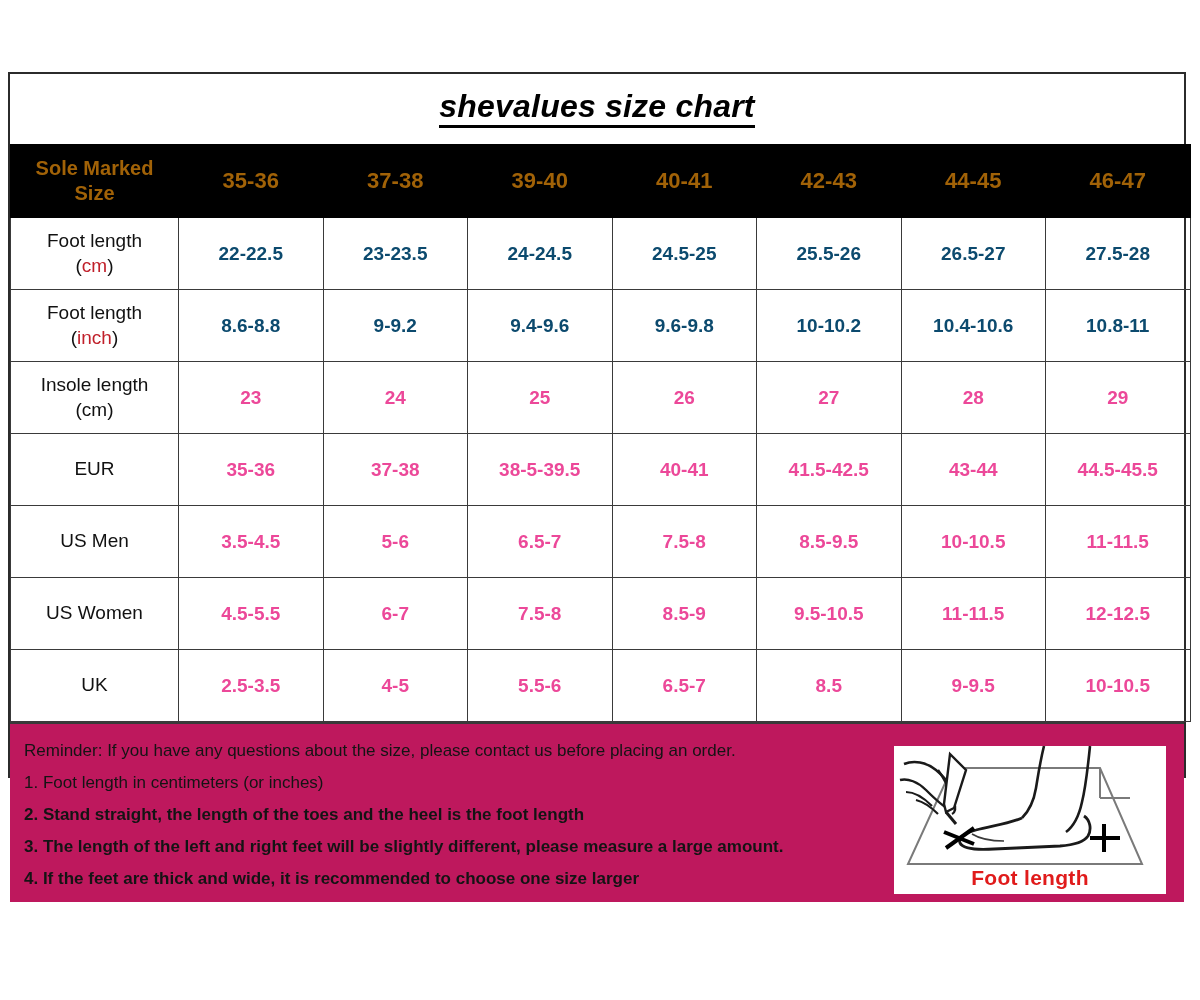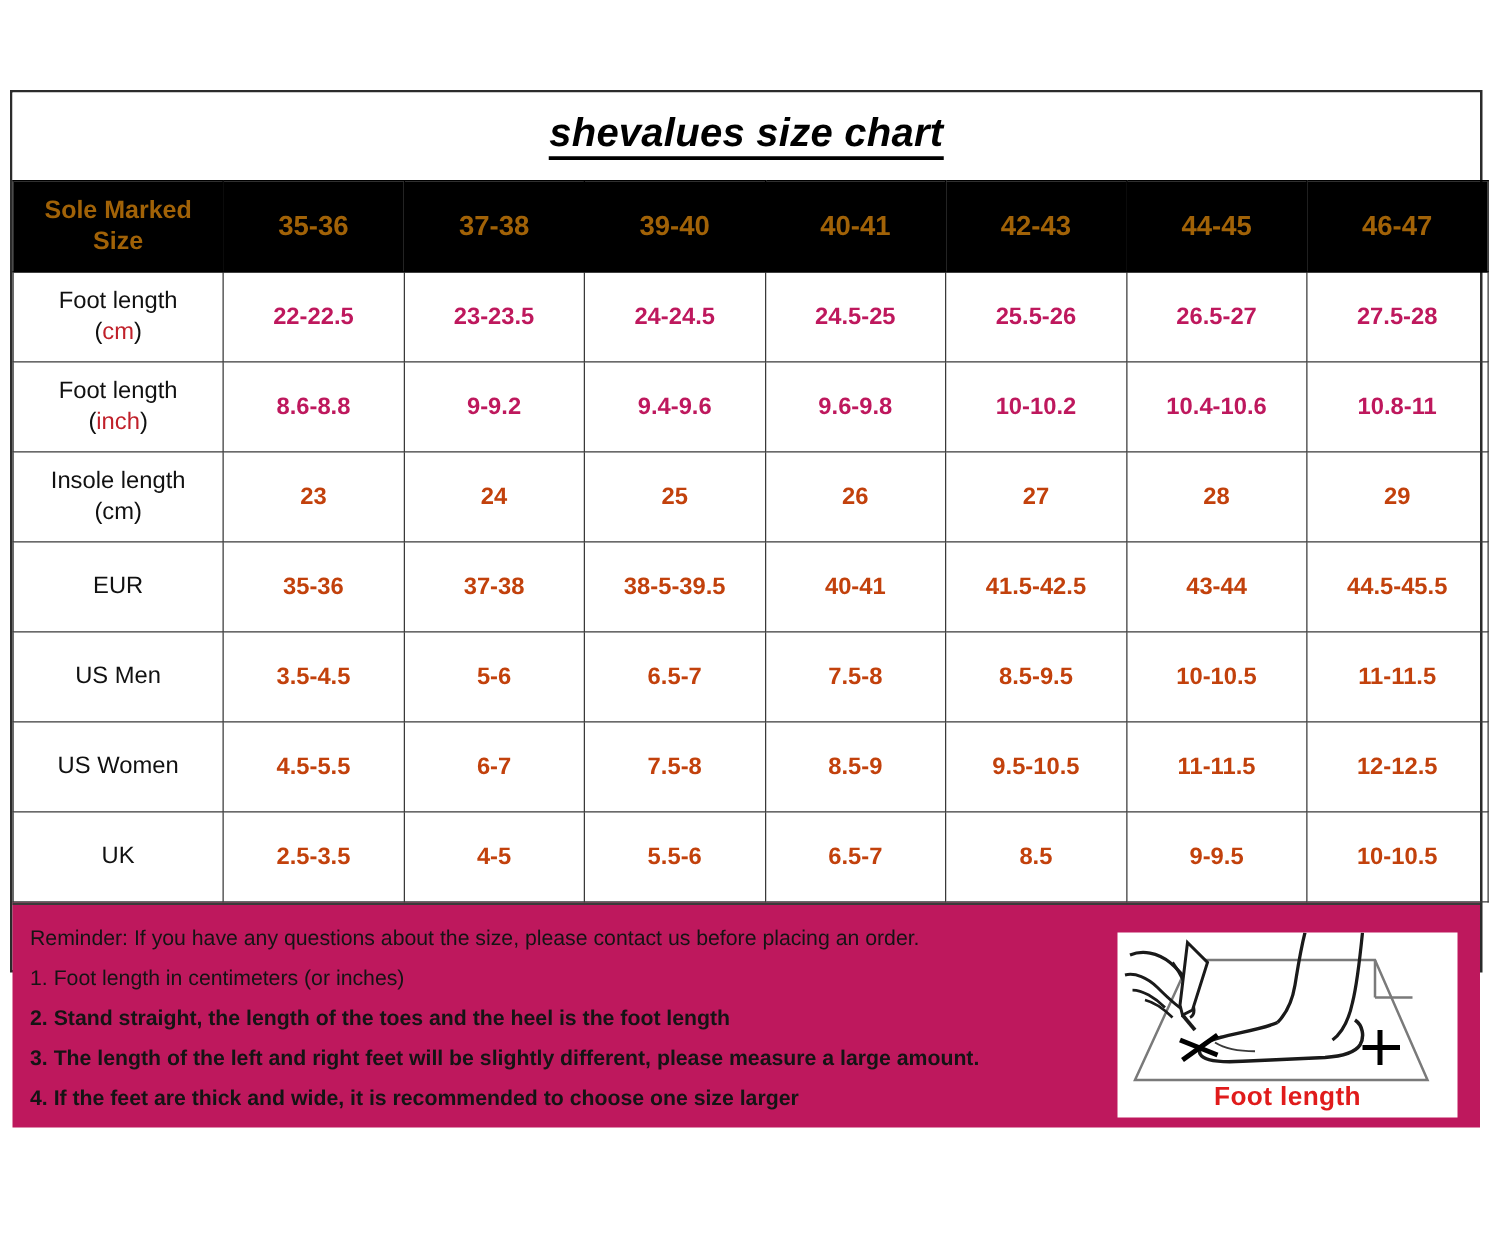--- a/index.html
+++ b/index.html
@@ -90,24 +90,24 @@
     font-size: 19px;
     font-weight: normal;
     color: #111111;
     line-height: 1.3;
   }
   td.rowlabel .unit-line { display: block; }
   .unit-red { color: #C0202A; }
 
   td.cell {
     font-weight: bold;
-    color: #c2410c;
+    color: #ec4899;
     font-size: 20px;
   }
-  td.cell.red { color: #be185d; }
+  td.cell.red { color: #0c4a6e; }
   td.cell.plain { font-weight: bold; }
 
   
   .footer {
     flex: 1 1 auto;
     background: #be185d;
     border-top: 2px solid #3a3a3a;
     position: relative;
     padding: 18px 0 0 14px;
     box-sizing: border-box;

